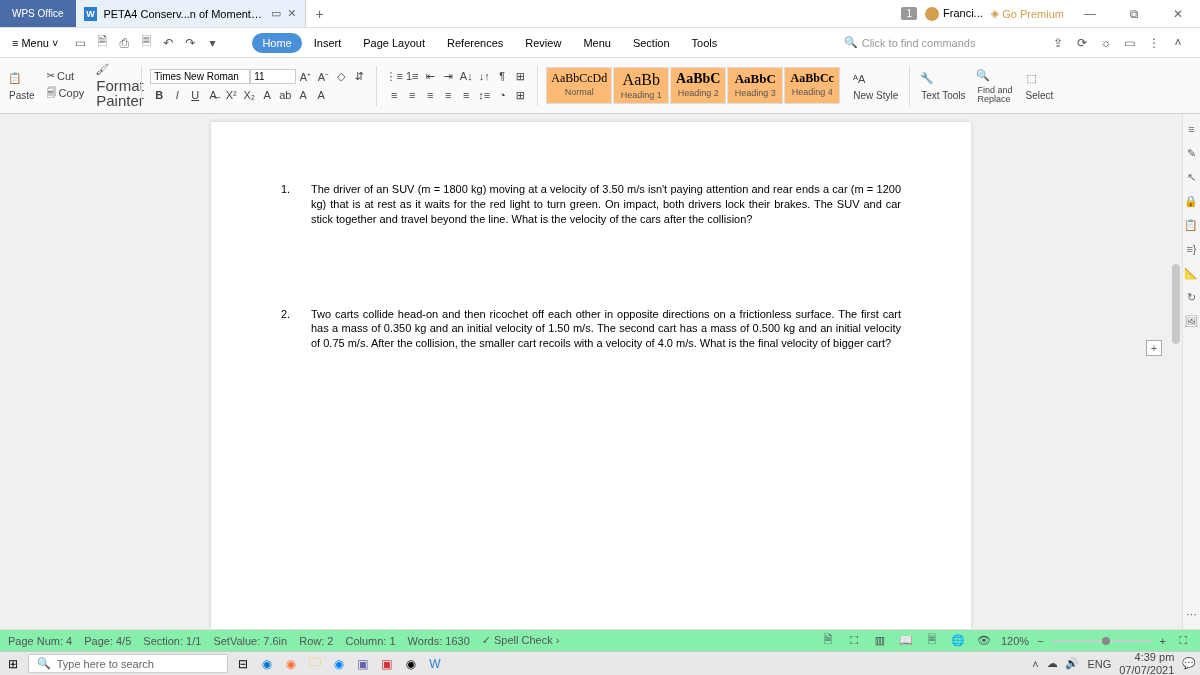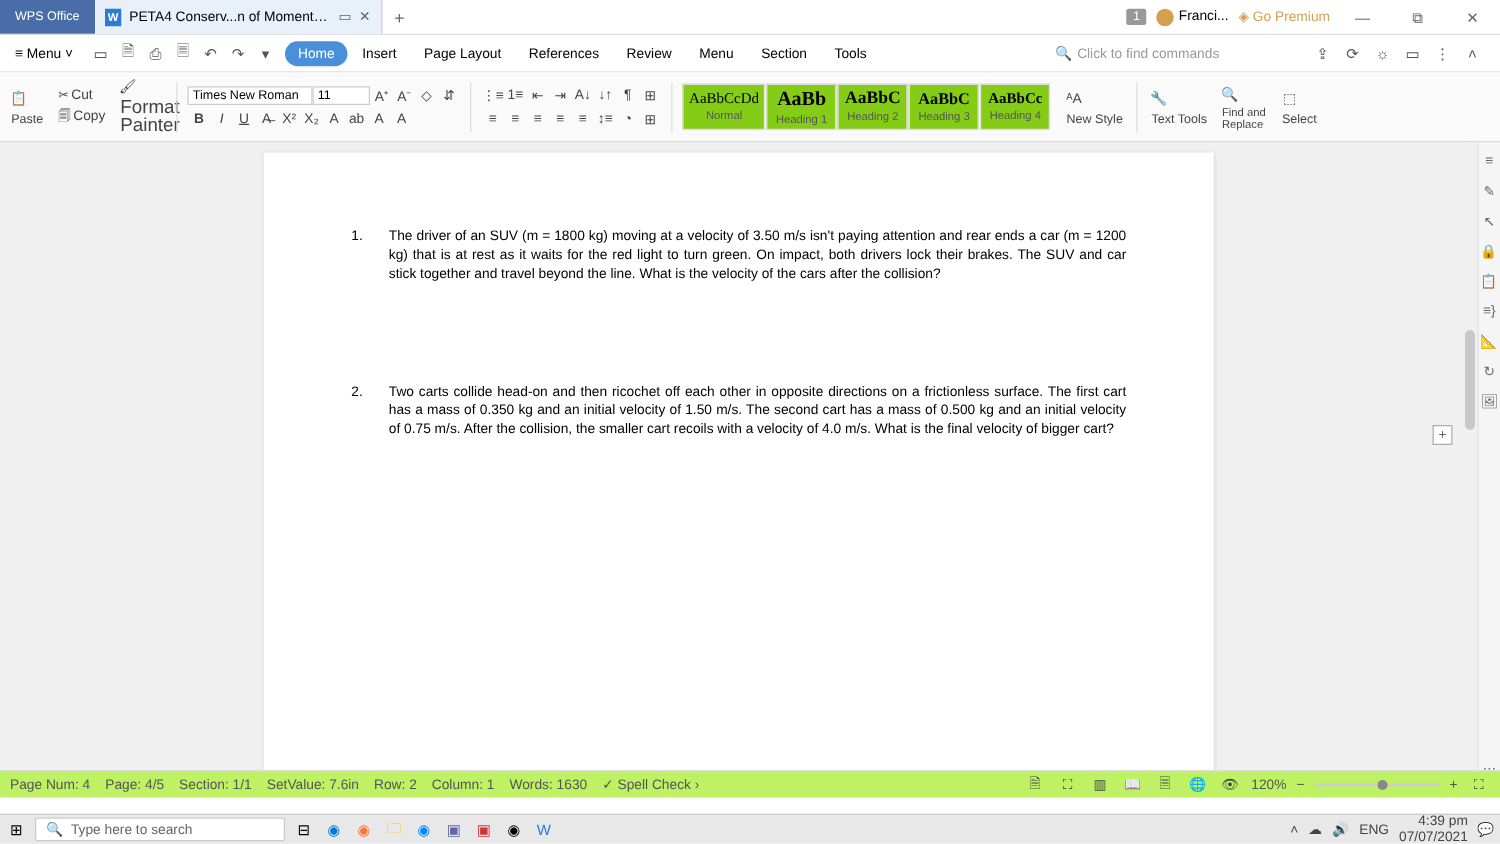--- a/index.html
+++ b/index.html
@@ -14,45 +14,45 @@
 .titlebar-right{margin-left:auto;display:flex;align-items:center;gap:8px;padding-right:4px}
 .badge1{background:#999;color:#fff;padding:1px 5px;font-size:10px;border-radius:2px}
 .user{display:flex;align-items:flex-start;gap:4px;font-size:11px}
 .user-icon{width:14px;height:14px;background:#d4a050;border-radius:50%}
 .gopremium{color:#d4a050;font-size:11px;display:flex;align-items:center;gap:3px}
 .win-btn{width:36px;display:flex;align-items:center;justify-content:center;font-size:12px;color:#666;cursor:pointer}
 .menubar{height:30px;display:flex;align-items:center;padding:0 8px;gap:4px;border-bottom:1px solid #e0e0e0}
 .menu-btn{display:flex;align-items:center;gap:3px;padding:2px 4px;font-size:11px;cursor:pointer}
 .qat{display:flex;gap:2px;margin-left:4px}
 .qat-btn{width:20px;height:20px;display:flex;align-items:center;justify-content:center;font-size:12px;color:#555;cursor:pointer}
-.tabs{display:flex;gap:2px;margin-left:2px}
+.tabs{display:flex;gap:2px;margin-left:26px}
 .rtab{padding:4px 10px;font-size:11px;cursor:pointer;border-radius:12px}
 .rtab.active{background:#4a90d9;color:#fff}
 .searchbox{margin-left:auto;margin-right:20px;display:flex;align-items:center;gap:4px;color:#999;font-size:11px;width:180px}
 .mb-right{display:flex;gap:4px;margin-right:4px}
 .ribbon{height:56px;display:flex;align-items:center;padding:0 6px;gap:6px;border-bottom:1px solid #d0d0d0;background:#fafafa}
 .rgroup{display:flex;flex-direction:column;gap:1px;height:46px;justify-content:center}
 .rbtn{padding:1px 3px;font-size:10px;color:#444;cursor:pointer;white-space:nowrap;display:flex;align-items:center;gap:2px}
 .vsep{width:1px;height:40px;background:#ddd;margin:0 2px}
 .font-row{display:flex;gap:0;align-items:center}
 .font-select{border:1px solid #ccc;padding:1px 3px;font-size:10px;background:#fff;width:100px}
 .size-select{border:1px solid #ccc;padding:1px 3px;font-size:10px;background:#fff;width:46px}
 .ico-btn{width:18px;height:18px;display:flex;align-items:center;justify-content:center;font-size:11px;cursor:pointer;color:#444}
 .styles{display:flex;gap:1px}
-.style-box{border:1px solid #ddd;padding:3px 4px;background:#84cc16;text-align:center;cursor:pointer;min-width:56px}
+.style-box{border:1px solid #ddd;padding:3px 4px;background:#fdba74;text-align:center;cursor:pointer;min-width:56px}
 .style-sample{font-family:"Times New Roman",serif;font-size:12px}
 .style-name{font-size:9px;color:#555;margin-top:1px}
 .doc-area{position:absolute;top:114px;left:0;right:18px;bottom:46px;background:#f0f0f0;overflow:hidden;display:flex;justify-content:center}
 .page{width:760px;background:#fff;margin-top:8px;padding:60px 70px;box-shadow:0 0 4px rgba(0,0,0,0.15);font-family:"Times New Roman",serif;font-size:15px;line-height:1.35;color:#000}
 .q{display:flex;gap:12px;margin-bottom:80px}
 .qnum{min-width:18px}
 .qtext{text-align:justify}
 .rsidebar{position:absolute;top:114px;right:0;width:18px;bottom:46px;background:#f5f5f5;border-left:1px solid #e0e0e0;display:flex;flex-direction:column;align-items:center;gap:10px;padding-top:8px}
 .rs-ico{width:14px;height:14px;font-size:11px;color:#666;cursor:pointer;display:flex;align-items:center;justify-content:center}
-.statusbar{position:absolute;bottom:37px;left:0;right:0;height:22px;background:#bef264;border-top:1px solid #ddd;display:flex;align-items:center;padding:0 8px;gap:12px;font-size:10px;color:#555}
+.statusbar{position:absolute;bottom:24px;left:0;right:0;height:22px;background:#86efac;border-top:1px solid #ddd;display:flex;align-items:center;padding:0 8px;gap:12px;font-size:10px;color:#555}
 .sb-right{margin-left:auto;display:flex;align-items:center;gap:8px}
 .zoom-slider{width:100px;height:2px;background:#ccc;position:relative}
 .zoom-thumb{width:8px;height:8px;background:#888;border-radius:50%;position:absolute;top:-3px;left:50%}
 .taskbar{position:absolute;bottom:0;left:0;right:0;height:24px;background:#e8e8e8;display:flex;align-items:center;padding:0 4px;gap:6px;border-top:1px solid #ccc}
 .tb-ico{width:18px;height:18px;display:flex;align-items:center;justify-content:center;cursor:pointer;font-size:12px}
 .tb-search{display:flex;align-items:center;gap:6px;padding:2px 8px;border:1px solid #ccc;border-radius:2px;background:#fff;width:200px;font-size:10px;color:#666}
 .tb-right{margin-left:auto;display:flex;align-items:center;gap:8px;font-size:10px;color:#444}
 .clock{text-align:right;line-height:1.1}
 .scroll-track{position:absolute;right:18px;top:114px;bottom:46px;width:12px;background:#f0f0f0}
 .scroll-thumb{position:absolute;width:8px;left:2px;top:150px;height:80px;background:#c8c8c8;border-radius:4px}
@@ -186,21 +186,21 @@
       <div class="ico-btn">⊞</div>
     </div>
   </div>
   <div class="vsep"></div>
   <div class="styles">
     <div class="style-box">
         <div class="style-sample">AaBbCcDd</div>
         <div class="style-name">Normal</div>
       </div>
     <div class="style-box">
-        <div class="style-sample" style="font-size:16px;font-weight:bold">AaBb</div>
+        <div class="style-sample" style="font-size:16px;font-weight:normal">AaBb</div>
         <div class="style-name">Heading 1</div>
       </div>
     <div class="style-box">
         <div class="style-sample" style="font-size:14px;font-weight:bold">AaBbC</div>
         <div class="style-name">Heading 2</div>
       </div>
     <div class="style-box">
         <div class="style-sample" style="font-size:13px;font-weight:bold">AaBbC</div>
         <div class="style-name">Heading 3</div>
       </div>

